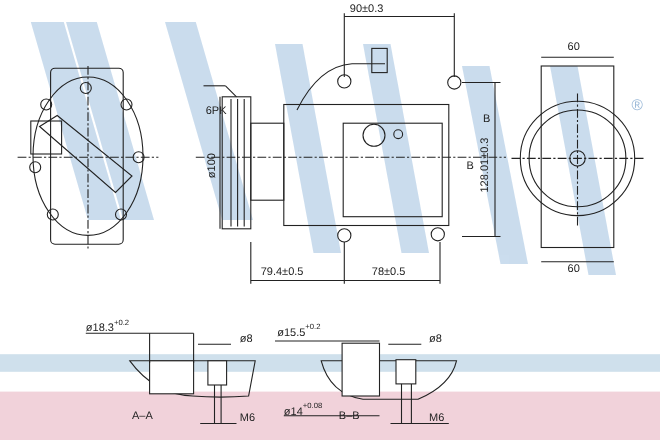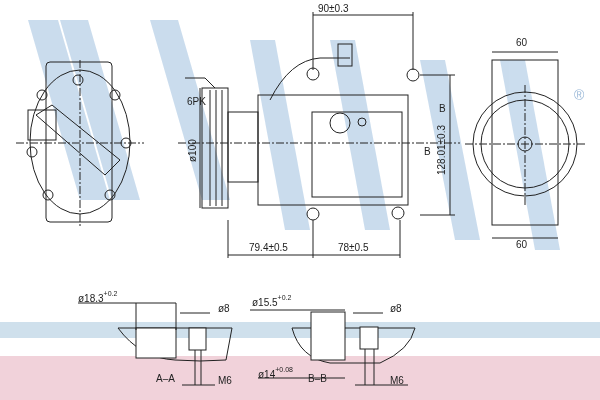--- a/index.html
+++ b/index.html
@@ -119,28 +119,28 @@
       <line x1="355" y1="385" x2="408" y2="385"></line>
     </g>
   </svg>
 
   <div class="lbl" style="left:318px;top:4px;text-align:right;">90±0.3</div>
   <div class="lbl" style="left:187px;top:65px;margin-top:32px;">6PK</div>
   <div class="lbl vert" style="left:188px;top:162px;">ø100</div>
   <div class="lbl vert" style="left:437px;top:175px;">128.01±0.3</div>
   <div class="lbl" style="left:439px;top:104px;">B</div>
   <div class="lbl" style="left:424px;top:147px;">B</div>
-  <div class="lbl" style="left:249px;top:243px;text-align:center;">79.4±0.5</div>
+  <div class="lbl" style="left:237px;top:243px;text-align:center;">79.4±0.5</div>
   <div class="lbl" style="left:338px;top:243px;text-align:right;">78±0.5</div>
   <div class="lbl" style="left:516px;top:38px;">60</div>
   <div class="lbl" style="left:516px;top:240px;">60</div>
 
   <div class="lbl" style="left:78px;top:292px;"><span>ø18.3</span><sup>+0.2</sup></div>
   <div class="lbl" style="left:218px;top:304px;">ø8</div>
-  <div class="lbl" style="left:120px;top:374px;margin-left:36px;">A–A</div>
+  <div class="lbl" style="left:120px;top:374px;">A–A</div>
   <div class="lbl" style="left:218px;top:376px;">M6</div>
 
   <div class="lbl" style="left:252px;top:296px;"><span>ø15.5</span><sup>+0.2</sup></div>
   <div class="lbl" style="left:390px;top:304px;">ø8</div>
   <div class="lbl" style="left:258px;top:368px;"><span>ø14</span><sup>+0.08</sup></div>
   <div class="lbl" style="left:308px;top:374px;">B–B</div>
   <div class="lbl" style="left:390px;top:376px;">M6</div>
 </div>
 
 </body></html>

